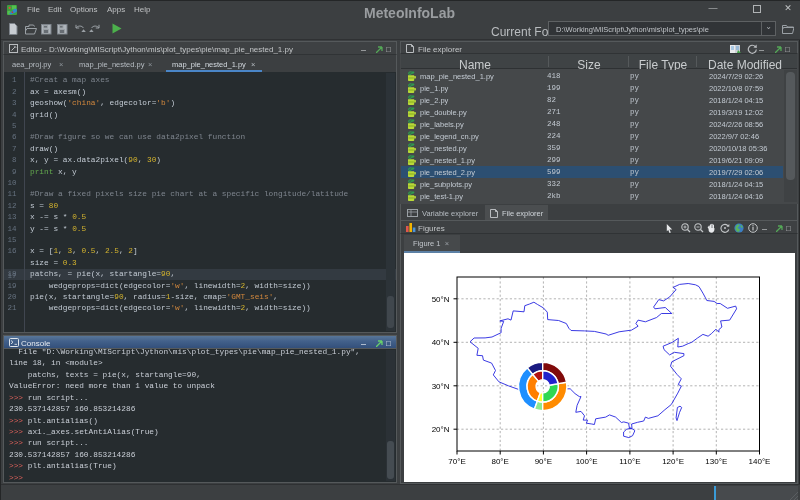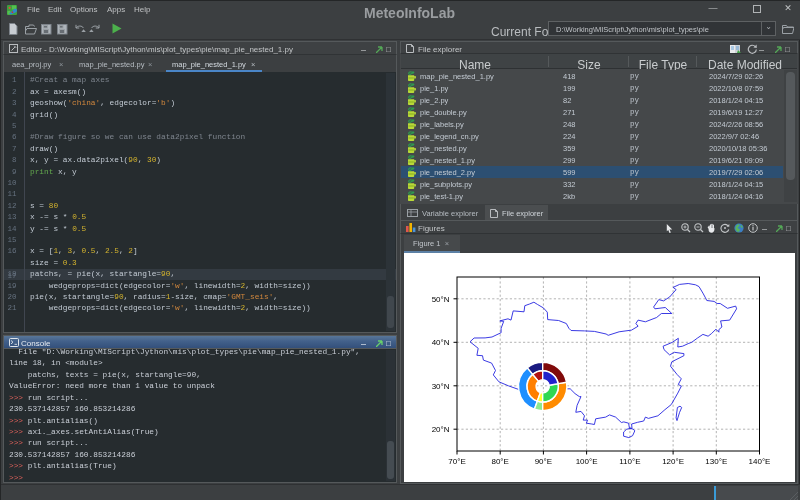--- a/index.html
+++ b/index.html
@@ -37,21 +37,21 @@
 
 #fepanel{left:399px;top:40px;width:398px;height:180px;background:#45484a;}
 #fetitle{left:399px;top:40px;width:398px;height:13px;}
 #fehead{left:400px;top:53px;width:396px;height:15px;background:#3f4345;border-bottom:1px solid #2e3133;color:#c9ccce;font-size:12px;}
 .hcol{position:absolute;top:4px;text-align:center;}
 .hsep{position:absolute;top:2px;width:1px;height:11px;background:#55595b;}
 #ferows{left:400px;top:69px;width:396px;height:132px;background:#45484a;font-size:7.5px;color:#c3cad2;}
 .frow{position:absolute;left:0;width:382px;height:12.27px;}
 .sel{background:#2c4f72;}
 .fic{position:absolute;left:6px;top:1px;width:9px;height:10px;}
-.fnm{position:absolute;left:19px;top:2px;} .fsz{position:absolute;left:162px;top:2px;}
+.fnm{position:absolute;left:19px;top:2px;} .fsz{position:absolute;left:146px;top:2px;font-family:Liberation Mono, monospace;}
 .fty{position:absolute;left:229px;top:2px;font-family:Liberation Mono, monospace;} .fdt{position:absolute;left:308px;top:2px;}
 #fescroll{position:absolute;left:383px;top:0;width:13px;height:132px;background:#3f4244;}
 #fethumb{position:absolute;left:2px;top:2px;width:9px;height:108px;background:#55595c;border-radius:4px;}
 #fetabs{left:399px;top:203px;width:398px;height:17px;background:#3c3f41;border:1px solid #55595b;border-top:none;font-size:7.5px;color:#b6bcc2;}
 
 #figtitle{left:399px;top:219px;width:398px;height:14px;}
 #figtabs{left:399px;top:233px;width:398px;height:19px;background:#3c3f41;border-left:1px solid #55595b;border-right:1px solid #55595b;font-size:7.5px;color:#c0c5ca;}
 #figtab1{position:absolute;left:3px;top:1px;width:56px;height:16px;background:#46494b;padding:4px 0 0 9px;}
 #figunder{position:absolute;left:3px;top:17px;width:56px;height:2px;background:#5c80a5;}
 #figwhite{left:399px;top:252px;width:398px;height:231px;background:#3c3f41;border:1px solid #55595b;border-top:none;}
@@ -150,20 +150,21 @@
 <span class="ln" style="top:61.4px">6</span>
 <span class="cl" style="top:61.4px"><span class="cm">#Draw figure so we can use data2pixel function</span></span>
 <span class="ln" style="top:72.8px">7</span>
 <span class="cl" style="top:72.8px">draw()</span>
 <span class="ln" style="top:84.2px">8</span>
 <span class="cl" style="top:84.2px">x, y = ax.data2pixel(<span class="nm">90</span>, <span class="nm">30</span>)</span>
 <span class="ln" style="top:95.6px">9</span>
 <span class="cl" style="top:95.6px"><span class="kw">print</span> x, y</span>
 <span class="ln" style="top:107.0px">10</span>
 <span class="ln" style="top:118.4px">11</span>
+<span class="cl" style="top:118.4px"><span class="cm">#Draw a fixed pixels size pie chart at a specific longitude/latitude</span></span>
 <span class="ln" style="top:129.8px">12</span>
 <span class="cl" style="top:129.8px">s = <span class="nm">80</span></span>
 <span class="ln" style="top:141.2px">13</span>
 <span class="cl" style="top:141.2px">x -= s * <span class="nm">0.5</span></span>
 <span class="ln" style="top:152.6px">14</span>
 <span class="cl" style="top:152.6px">y -= s * <span class="nm">0.5</span></span>
 <span class="ln" style="top:164.0px">15</span>
 <span class="ln" style="top:175.4px">16</span>
 <span class="cl" style="top:175.4px">x = [<span class="nm">1</span>, <span class="nm">3</span>, <span class="nm">0.5</span>, <span class="nm">2.5</span>, <span class="nm">2</span>]</span>
 <span class="ln" style="top:200px">17</span>
@@ -262,21 +263,21 @@
 <div class="frow" style="top:36.0px">
         <svg class="fic" viewBox="0 0 9 10">
           <path d="M1,4.2 h6.2 v5 a0.8,0.8 0 0 1 -0.8,0.8 h-4.6 a0.8,0.8 0 0 1 -0.8,-0.8 z" fill="#b9d938"></path>
           <path d="M7.2,5 h1 a0.7,0.7 0 0 1 0.7,0.7 v1.2 a0.7,0.7 0 0 1 -0.7,0.7 h-1 z" fill="#b9d938"></path>
           <rect x="1.4" y="6" width="5.4" height="2" fill="#9fc22c"></rect>
           <path d="M2,3.2 c-1,-1.4 0.6,-2.8 2.2,-2.2 c1.4,0.5 2.8,-0.4 2.6,0.6 c-0.2,1 -1.6,0.4 -2.4,1 c-0.7,0.5 -1.7,1.3 -2.4,0.6" fill="none" stroke="#2e9e4f" stroke-width="1.1"></path>
         </svg>
         <span class="fnm">pie_double.py</span>
         <span class="fsz">271</span>
         <span class="fty">py</span>
-        <span class="fdt">2019/6/19 12:27</span>
+        <span class="fdt">2019/3/19 12:02</span>
       </div>
 <div class="frow" style="top:48.0px">
         <svg class="fic" viewBox="0 0 9 10">
           <path d="M1,4.2 h6.2 v5 a0.8,0.8 0 0 1 -0.8,0.8 h-4.6 a0.8,0.8 0 0 1 -0.8,-0.8 z" fill="#b9d938"></path>
           <path d="M7.2,5 h1 a0.7,0.7 0 0 1 0.7,0.7 v1.2 a0.7,0.7 0 0 1 -0.7,0.7 h-1 z" fill="#b9d938"></path>
           <rect x="1.4" y="6" width="5.4" height="2" fill="#9fc22c"></rect>
           <path d="M2,3.2 c-1,-1.4 0.6,-2.8 2.2,-2.2 c1.4,0.5 2.8,-0.4 2.6,0.6 c-0.2,1 -1.6,0.4 -2.4,1 c-0.7,0.5 -1.7,1.3 -2.4,0.6" fill="none" stroke="#2e9e4f" stroke-width="1.1"></path>
         </svg>
         <span class="fnm">pie_labels.py</span>
         <span class="fsz">248</span>

